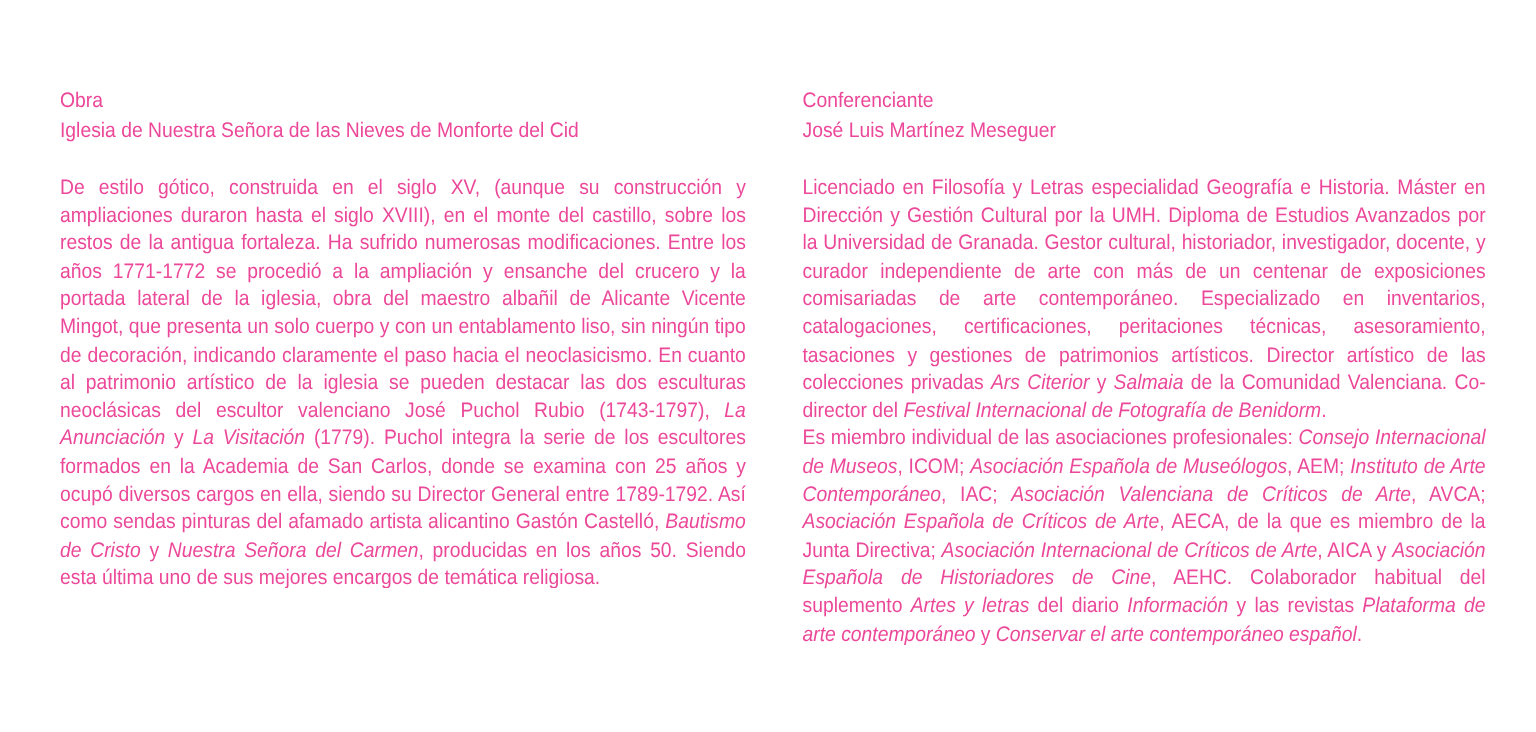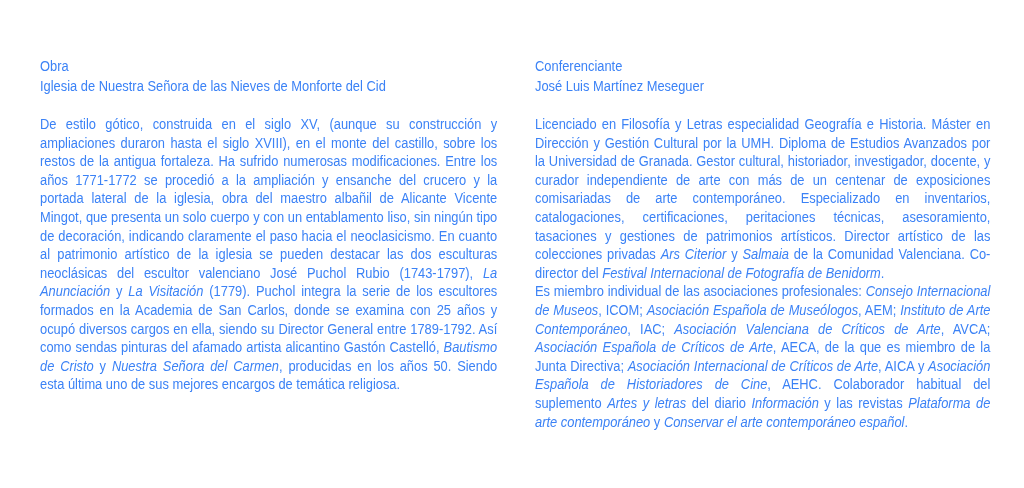--- a/index.html
+++ b/index.html
@@ -7,21 +7,21 @@
     padding: 0;
     background: #ffffff;
   }
   .page {
     position: relative;
     width: 1024px;
     height: 488px;
     background: #ffffff;
     overflow: hidden;
     font-family: "Liberation Sans", "DejaVu Sans", sans-serif;
-    color: #3b82f6;
+    color: #ec4899;
   }
   .col {
     position: absolute;
     top: 57px;
     font-size: 14px;
     line-height: 18.6px;
     transform: scaleX(0.92);
     transform-origin: 0 0;
     -webkit-hyphens: auto;
     hyphens: auto;

